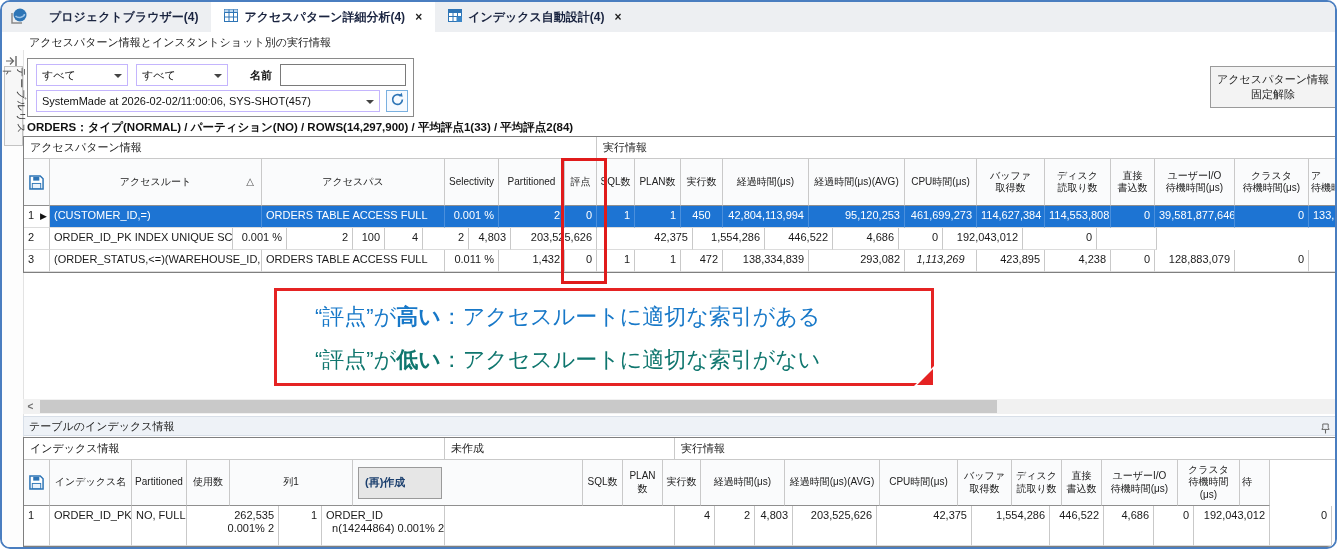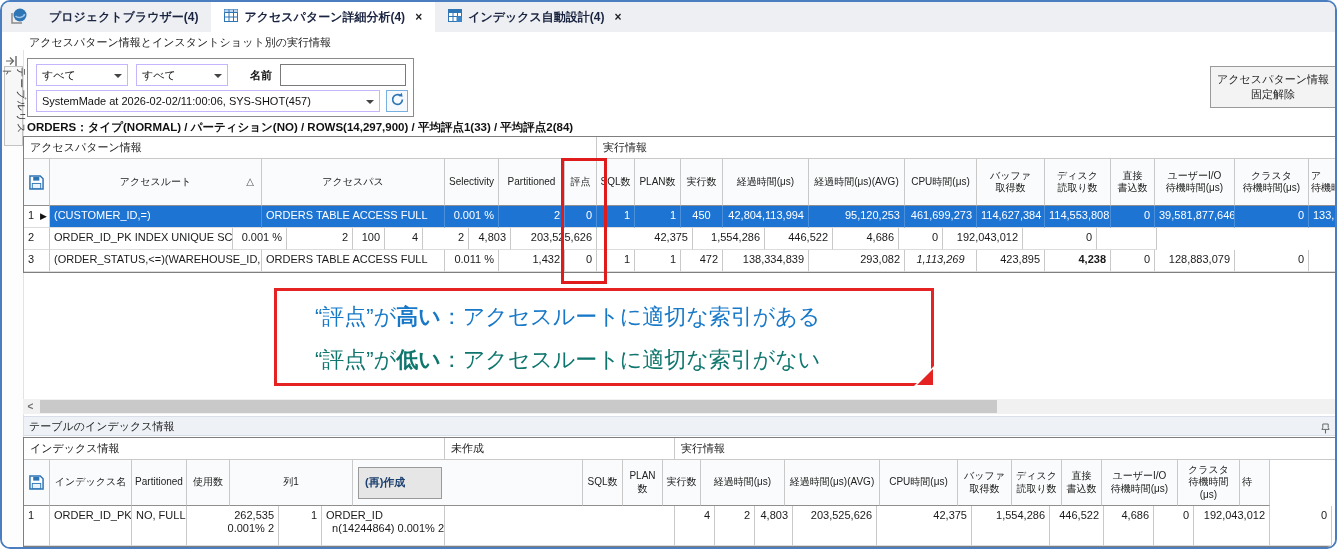--- a/index.html
+++ b/index.html
@@ -247,21 +247,21 @@
         <div class="dcell" style="width: 54px; text-align: right;">0.011 %</div>
         <div class="dcell" style="width: 66px; text-align: right;">1,432</div>
         <div class="dcell" style="width: 32px; text-align: right;">0</div>
         <div class="dcell" style="width: 38px; text-align: right;">1</div>
         <div class="dcell" style="width: 46px; text-align: right;">1</div>
         <div class="dcell" style="width: 42px; text-align: right;">472</div>
         <div class="dcell" style="width: 86px; text-align: right;">138,334,839</div>
         <div class="dcell" style="width: 96px; text-align: right;">293,082</div>
         <div class="dcell" style="width: 72px; text-align: center; font-style: italic;">1,113,269</div>
         <div class="dcell" style="width: 68px; text-align: right;">423,895</div>
-        <div class="dcell" style="width: 66px; text-align: right; font-weight: bold;">4,238</div>
+        <div class="dcell" style="width: 66px; text-align: right;">4,238</div>
         <div class="dcell" style="width: 44px; text-align: right;">0</div>
         <div class="dcell" style="width: 80px; text-align: right;">128,883,079</div>
         <div class="dcell" style="width: 74px; text-align: right;">0</div>
         <div class="dcell" style="width: 60px; text-align: left;"></div>
       </div>
     </div>
 
   <div class="scorebox"></div>
 
   <div class="note">

